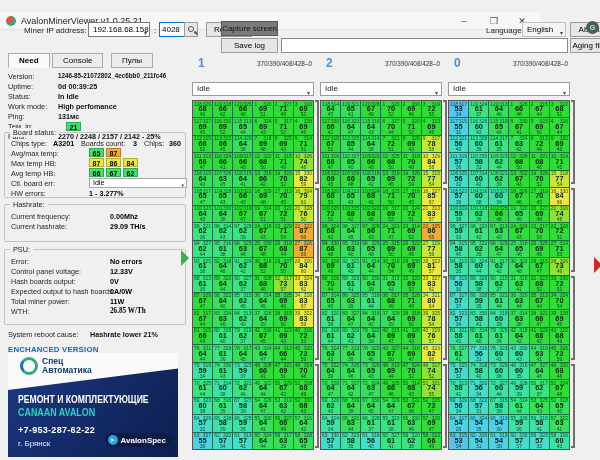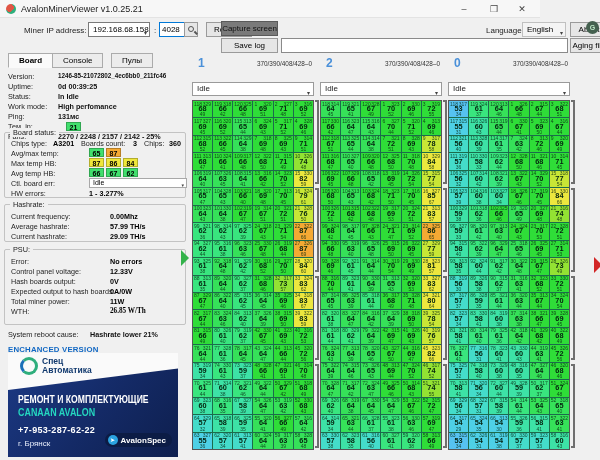--- a/index.html
+++ b/index.html
@@ -1,21 +1,21 @@
 <!DOCTYPE html>
 <html><head>
 <meta charset="utf-8">
 <style>
   * { margin:0; padding:0; box-sizing:border-box; }
   html,body { width:600px; height:460px; overflow:hidden; }
   body { font-family:"Liberation Sans", sans-serif; background:#f0f0f0; color:#000; position:relative; font-size:7.5px; }
   .abs { position:absolute; }
 
   
-  #titlebar { position:absolute; top:0; left:0; width:540px; height:18px; background:#f7f7f7; border-bottom:1px solid #e3e3e3; }
+  #titlebar { position:absolute; top:12px; left:0; width:540px; height:18px; background:#f7f7f7; border-bottom:1px solid #e3e3e3; }
   #app-icon { position:absolute; left:6px; top:4px; width:10px; height:10px; border-radius:50%;
     background:radial-gradient(circle at 35% 35%, #e05545 0 45%, #2fae7c 46% 100%); }
   #title-text { position:absolute; left:21px; top:4px; font-size:9px; color:#222; }
   .winbtn { position:absolute; top:2px; width:24px; height:14px; text-align:center; font-size:9px; color:#444; line-height:14px; }
   #btn-min { right:64px; } #btn-max { right:34px; } #btn-close { right:6px; }
 
   
   .lbl { color:#222; }
   #toolbar { position:absolute; top:18px; left:16px; width:600px; height:35px; }
   .combo { background:#fff; border:1px solid #7a7a7a; height:15px; font-size:8px; line-height:13px; padding:0 12px 0 4px; position:absolute; }
@@ -113,21 +113,21 @@
   <div class="combo" style="left:506px;top:4px;width:44px;border-color:#c0c0c0;background:#f4f4f4;">
     <span>English</span>
     <span class="arr">▾</span>
   </div>
   <div class="btn" style="left:554px;top:4px;width:38px;height:15px;">About</div>
   <div class="btn" style="left:554px;top:20px;width:38px;height:15px;">Aging file</div>
 </div>
 <div id="lang-circle">G</div>
 
 <div id="tabs">
-    <div class="tab active" style="left: 8px;">Board</div>
+    <div class="tab active" style="left: 8px;">Need</div>
     <div class="tab" style="left: 52px;">Console</div>
     <div class="tab" style="left: 111px;">Пулы</div>
   </div>
 
 <div id="left-panel">
   <div id="info-rows">
       <div class="info-row" style="top: 4px;">
         <span class="l">Version:</span>
         <span class="v" style="font-size: 6.3px;">1246-85-21072802_4ec6bb0_211fc46</span>
       </div>
@@ -206,24 +206,20 @@
   </div>
 
   <div class="gbox" style="top:136px;height:38px;">
     <div class="gtitle">Hashrate:</div>
     <div id="hashrate-rows" style="margin-top:6px;">
         <div class="brow">
           <span class="l">Current frequency:</span>
           <span class="v" style="left: 99px;">0.00Mhz</span>
         </div>
         <div class="brow">
-          <span class="l">Average hashrate:</span>
-          <span class="v" style="left: 99px;">57.99 TH/s</span>
-        </div>
-        <div class="brow">
           <span class="l">Current hashrate:</span>
           <span class="v" style="left: 99px;">29.09 TH/s</span>
         </div>
       </div>
   </div>
 
   <div class="gbox" style="top:181px;height:76px;">
     <div class="gtitle">PSU:</div>
     <div id="psu-rows" style="margin-top:6px;">
         <div class="brow">

